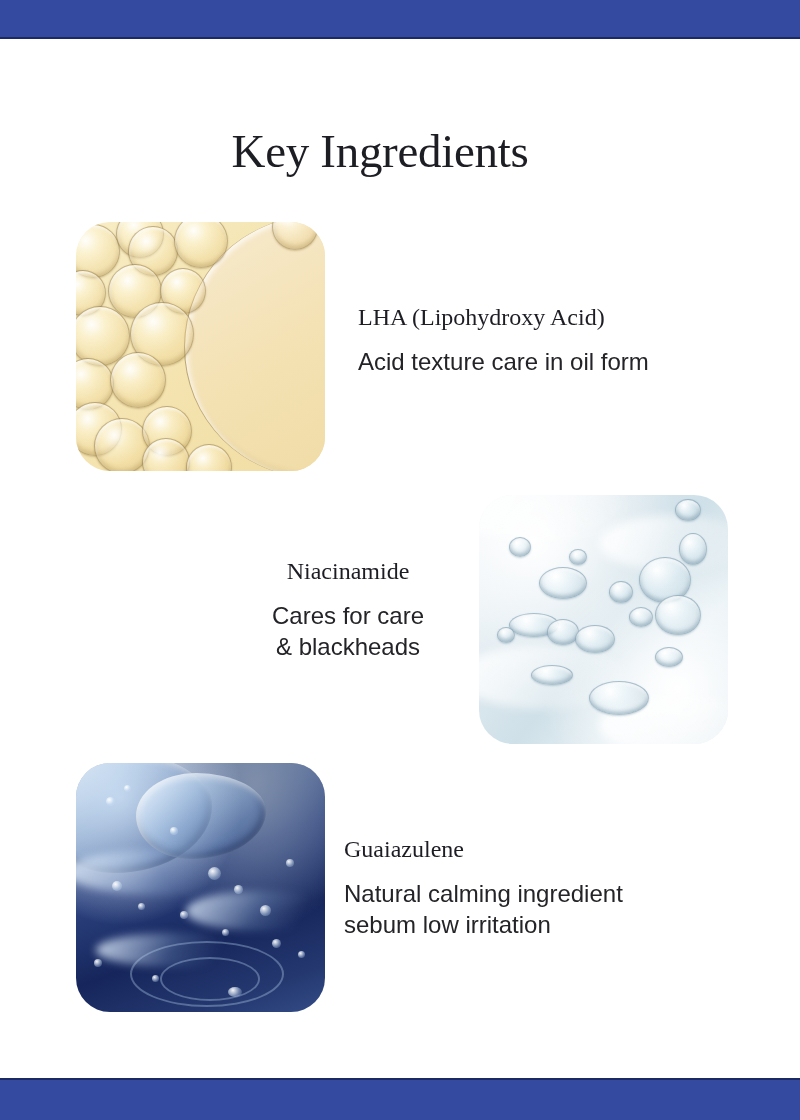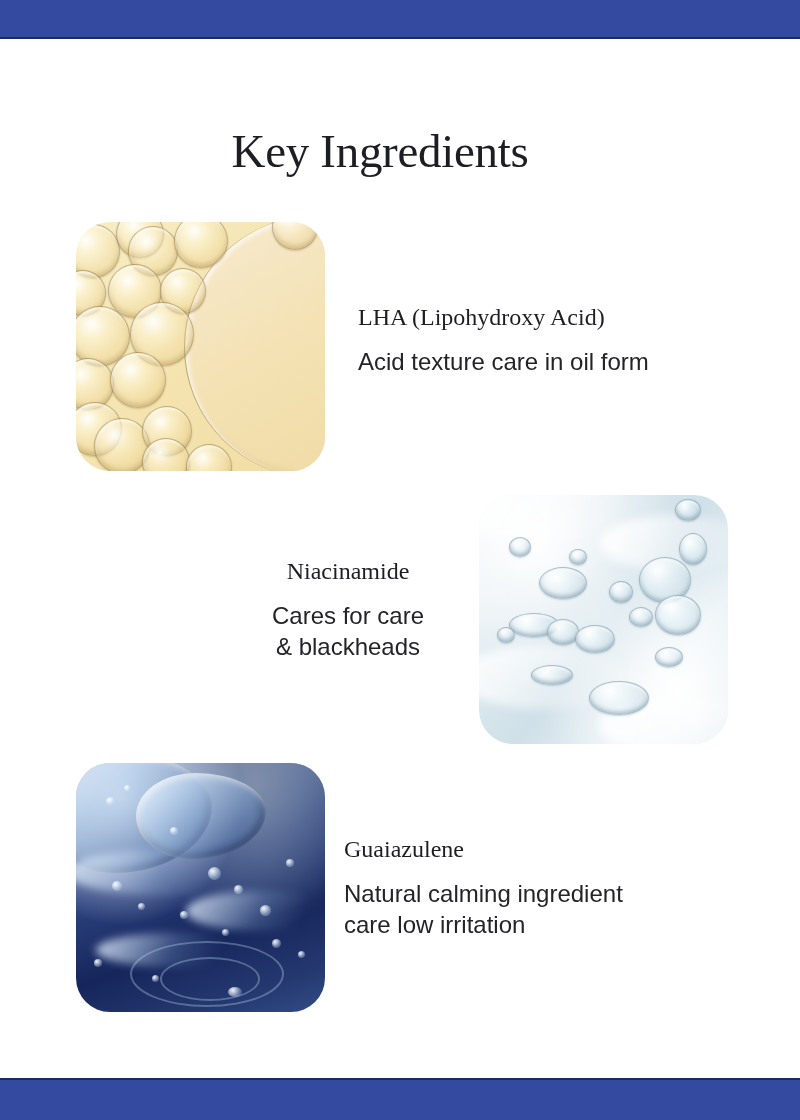--- a/index.html
+++ b/index.html
@@ -281,19 +281,19 @@
         <div class="spk" style="left:76px;  top:212px; width:7px;  height:7px;"></div>
         <div class="spk" style="left:152px; top:224px; width:14px; height:10px;"></div>
         <div class="spk" style="left:210px; top:96px;  width:8px;  height:8px;"></div>
         <div class="spk" style="left:222px; top:188px; width:7px;  height:7px;"></div>
       </div>
     </div>
 
     <div class="text-block align-left" style="left:344px; top:836px; width:380px;">
       <p class="ing-name">Guaiazulene</p>
       <p class="ing-desc">Natural calming ingredient</p>
-      <p class="ing-desc">care low irritation</p>
+      <p class="ing-desc">sebum low irritation</p>
     </div>
   </div>
 
   <div class="bar bar-bottom"></div>
 
 </div>
 
 </body></html>

